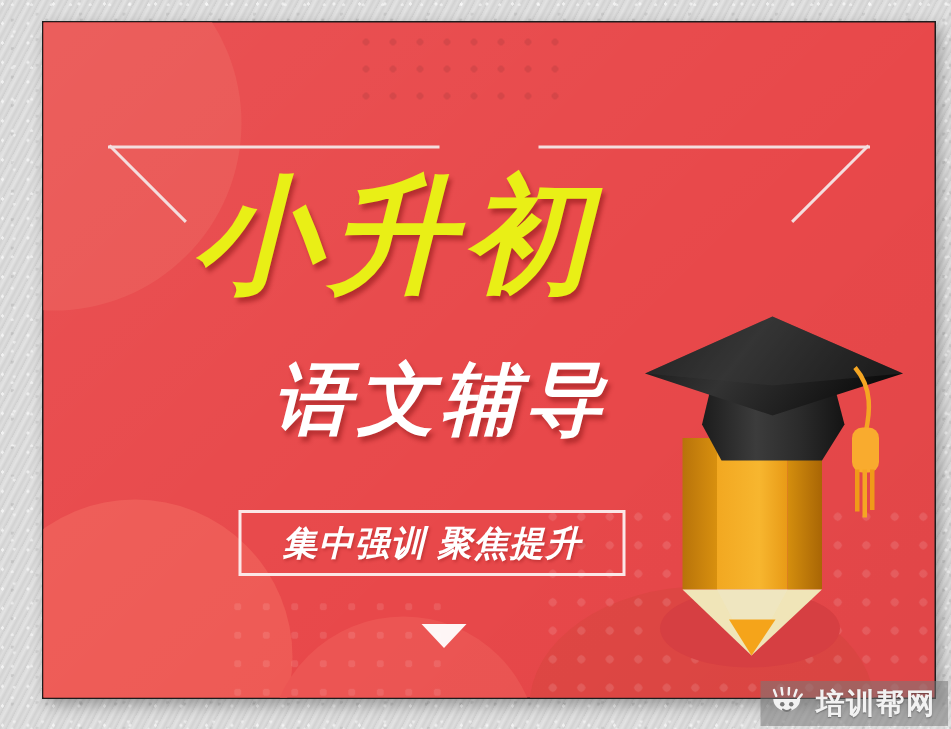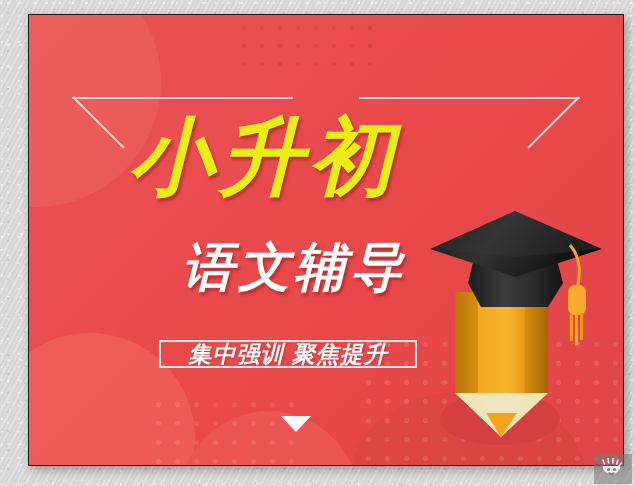--- a/index.html
+++ b/index.html
@@ -177,21 +177,21 @@
     color: #ffffff;
     letter-spacing: 4px;
     text-shadow: 2px 3px 3px rgba(120,12,12,0.42);
     white-space: nowrap;
     margin-left: 30px;
   }
   #tagline-box {
     position: absolute;
     left: 130px; top: 325px;
     width: 258px;
-    height: 28px;
+    height: 44px;
     border: 2px solid #fbe7e7;
     box-sizing: border-box;
     display: flex;
     align-items: center;
     justify-content: center;
   }
   #tagline-text {
     font-size: 23px;
     font-weight: bold;
     color: #ffffff;
@@ -344,15 +344,16 @@
         <line x1="8" y1="0.5" x2="8.6" y2="5"></line>
         <line x1="13" y1="0.5" x2="12.8" y2="5"></line>
         <line x1="18" y1="2" x2="16.6" y2="6"></line>
         <line x1="21.5" y1="5" x2="19" y2="8"></line>
       </g>
       <path d="M2.5,8 A9,8 0 0 0 20.5,8 Z" fill="#f2f2f2"></path>
       <circle cx="8.5" cy="11.5" r="1.5" fill="#787878"></circle>
       <circle cx="14.5" cy="11.5" r="1.5" fill="#787878"></circle>
       <path d="M9,15 Q11.5,17 14,15" stroke="#787878" stroke-width="1.4" fill="none" stroke-linecap="round"></path>
     </svg>
+    <span id="watermark-text">培训帮网</span>
   </div>
 
 </div>
 
 </body></html>

